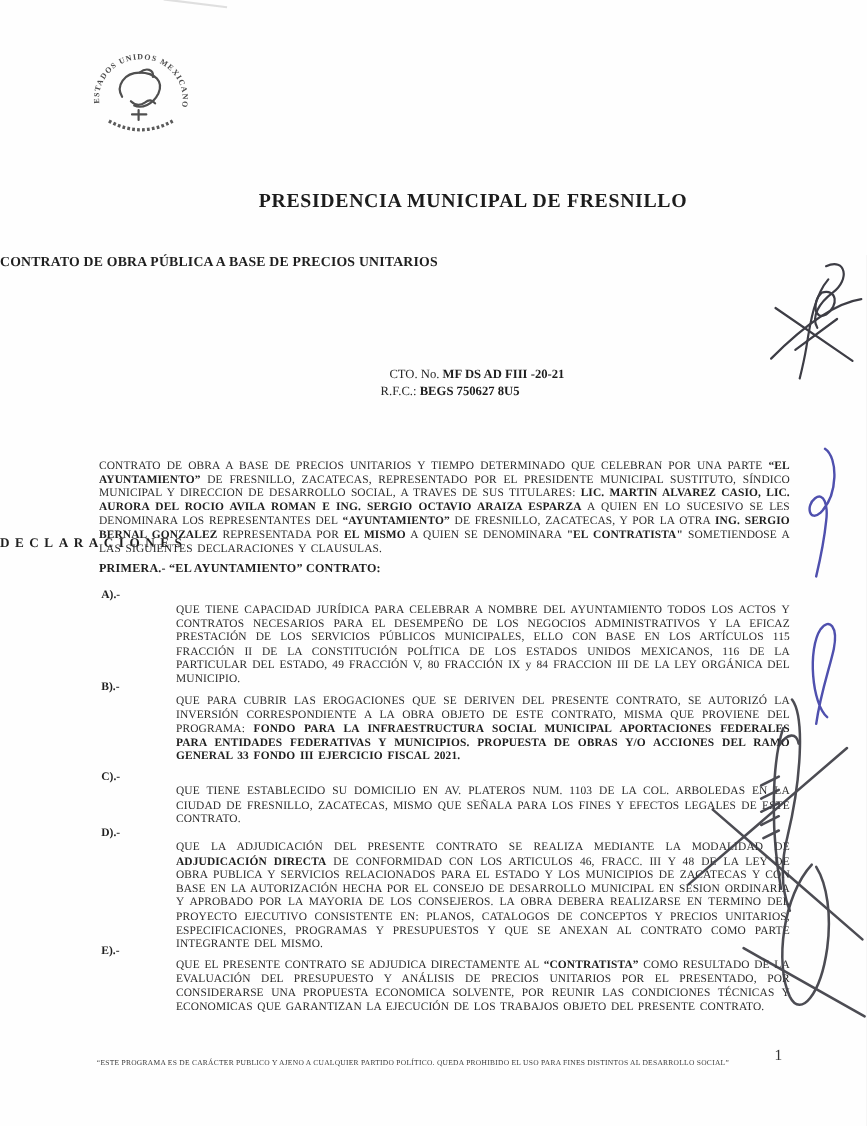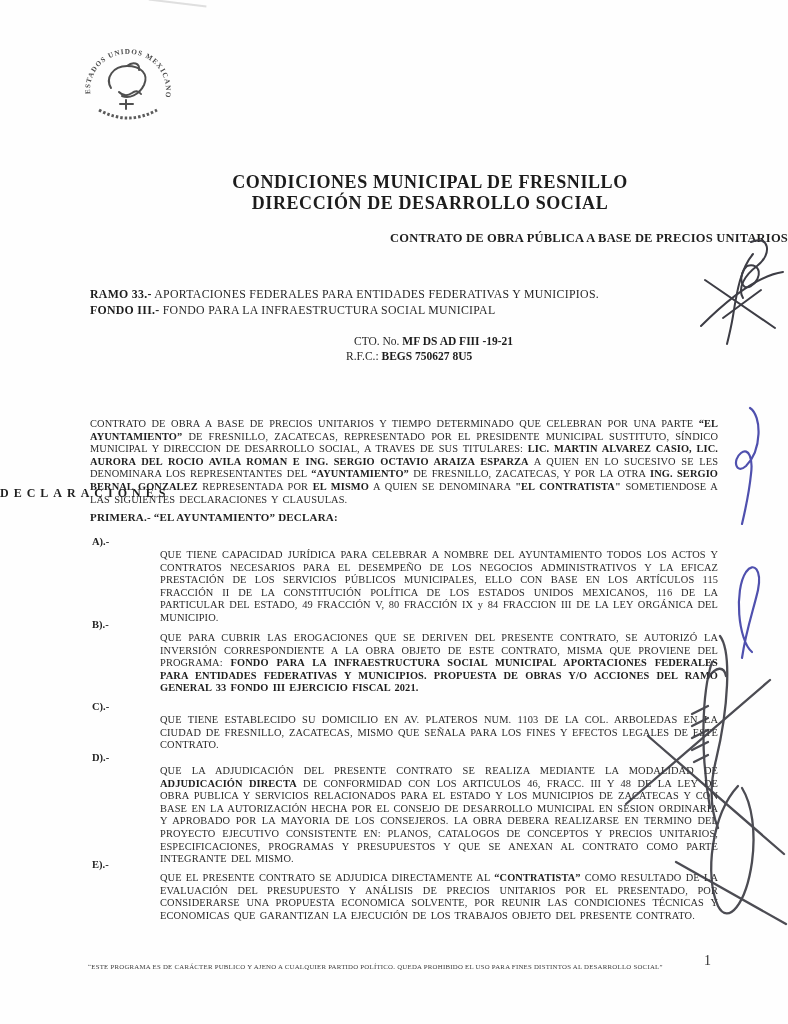--- a/index.html
+++ b/index.html
@@ -10,21 +10,21 @@
   }
   .abs{position:absolute;}
   
   .corner-mark{left:148px;top:2px;width:58px;height:10px;border-top:2px solid #c9c9c9;transform:rotate(7deg);opacity:.6;}
   
   .seal{left:68px;top:40px;width:120px;text-align:center;}
   .seal svg{display:block;margin:0 auto;}
   .seal-lines{margin-top:2px;font-family:"Liberation Sans", sans-serif;font-size:8px;letter-spacing:.9px;line-height:11px;color:#2e2e2e;font-weight:bold;}
   
   .title{left:90px;top:172px;width:680px;text-align:center;font-weight:bold;font-size:18px;line-height:21px;letter-spacing:.6px;color:#1c1c1c;}
-  .subtitle{left:0;top:231px;width:788px;text-align:right;font-weight:bold;font-size:12.5px;letter-spacing:.2px;color:#1f1f1f;}
+  .subtitle{left:0;top:231px;width:788px;text-align:left;font-weight:bold;font-size:12.5px;letter-spacing:.2px;color:#1f1f1f;}
   
   .ramo{left:90px;top:287px;width:640px;font-size:11.8px;line-height:15.5px;letter-spacing:.3px;}
   .cto{left:346px;top:334px;font-size:11.5px;line-height:15px;}
   .cto .l1{padding-left:8px;}
   
   .body-par{font-size:10.4px;line-height:12.6px;text-align:justify;letter-spacing:.1px;word-spacing:1.5px;color:#2b2b2b;}
   .intro{left:90px;top:378px;width:628px;margin-top:40px;}
   .decl-heading{left:0;top:486px;width:672px;font-weight:bold;font-size:12px;letter-spacing:5px;color:#1f1f1f;}
   .primera{left:90px;top:511px;font-weight:bold;font-size:11px;letter-spacing:.2px;color:#1f1f1f;}
   .clause{left:92px;width:626px;}
@@ -59,39 +59,34 @@
       <g stroke="#4f4f4f" stroke-width="2" fill="none" stroke-linecap="round">
         <path d="M34 48 C28 38 36 26 50 26 C64 26 72 34 67 45 C62 55 52 59 45 56"></path>
         <path d="M50 26 C56 21 63 23 62 30"></path>
         <path d="M42 52 q6 6 13 1 q5 -4 9 1"></path>
         <path d="M49 60 v9 M43 64 h13"></path>
       </g>
     </svg>
   </div>
 
   <div class="abs title">
-    <div>CONDICIONES MUNICIPAL DE FRESNILLO</div>
-    <div>DIRECCIÓN DE DESARROLLO SOCIAL</div>
+    <div>PRESIDENCIA MUNICIPAL DE FRESNILLO</div>
   </div>
   <div class="abs subtitle">CONTRATO DE OBRA PÚBLICA A BASE DE PRECIOS UNITARIOS</div>
 
-  <div class="abs ramo">
-    <div><span class="b">RAMO 33.-</span><span> APORTACIONES FEDERALES PARA ENTIDADES FEDERATIVAS Y MUNICIPIOS.</span></div>
-    <div><span class="b">FONDO III.-</span><span> FONDO PARA LA INFRAESTRUCTURA SOCIAL MUNICIPAL</span></div>
-  </div>
 
   <div class="abs cto">
-    <div class="l1"><span>CTO. No. </span><span class="b">MF DS AD FIII -19-21</span></div>
+    <div class="l1"><span>CTO. No. </span><span class="b">MF DS AD FIII -20-21</span></div>
     <div><span>R.F.C.: </span><span class="b">BEGS 750627 8U5</span></div>
   </div>
 
   <div class="abs intro body-par"><span>CONTRATO DE OBRA A BASE DE PRECIOS UNITARIOS Y TIEMPO DETERMINADO QUE CELEBRAN POR UNA PARTE </span><span class="b">“EL AYUNTAMIENTO”</span><span> DE FRESNILLO, ZACATECAS, REPRESENTADO POR EL PRESIDENTE MUNICIPAL SUSTITUTO, SÍNDICO MUNICIPAL Y DIRECCION DE DESARROLLO SOCIAL, A TRAVES DE SUS TITULARES: </span><span class="b">LIC. MARTIN ALVAREZ CASIO, LIC. AURORA DEL ROCIO AVILA ROMAN E ING. SERGIO OCTAVIO ARAIZA ESPARZA</span><span> A QUIEN EN LO SUCESIVO SE LES DENOMINARA LOS REPRESENTANTES DEL </span><span class="b">“AYUNTAMIENTO”</span><span> DE FRESNILLO, ZACATECAS, Y POR LA OTRA </span><span class="b">ING. SERGIO BERNAL GONZALEZ</span><span> REPRESENTADA POR </span><span class="b">EL MISMO</span><span> A QUIEN SE DENOMINARA </span><span class="b">"EL CONTRATISTA"</span><span> SOMETIENDOSE A LAS SIGUIENTES DECLARACIONES Y CLAUSULAS.</span></div>
 
   <div class="abs decl-heading">DECLARACIONES</div>
-  <div class="abs primera">PRIMERA.- “EL AYUNTAMIENTO” DECLARA:</div>
+  <div class="abs primera">PRIMERA.- “EL AYUNTAMIENTO” CONTRATO:</div>
 
   <div class="abs clause" style="top:536px">
     <div class="clause-label">A).-</div>
     <div class="clause-text body-par"><span>QUE TIENE CAPACIDAD JURÍDICA PARA CELEBRAR A NOMBRE DEL AYUNTAMIENTO TODOS LOS ACTOS Y CONTRATOS NECESARIOS PARA EL DESEMPEÑO DE LOS NEGOCIOS ADMINISTRATIVOS Y LA EFICAZ PRESTACIÓN DE LOS SERVICIOS PÚBLICOS MUNICIPALES, ELLO CON BASE EN LOS ARTÍCULOS 115 FRACCIÓN II DE LA CONSTITUCIÓN POLÍTICA DE LOS ESTADOS UNIDOS MEXICANOS, 116 DE LA PARTICULAR DEL ESTADO, 49 FRACCIÓN V, 80 FRACCIÓN IX y 84 FRACCION III DE LA LEY ORGÁNICA DEL MUNICIPIO.</span></div>
   </div>
 
   <div class="abs clause" style="top:619px">
     <div class="clause-label">B).-</div>
     <div class="clause-text body-par"><span>QUE PARA CUBRIR LAS EROGACIONES QUE SE DERIVEN DEL PRESENTE CONTRATO, SE AUTORIZÓ LA INVERSIÓN CORRESPONDIENTE A LA OBRA OBJETO DE ESTE CONTRATO, MISMA QUE PROVIENE DEL PROGRAMA: </span><span class="b">FONDO PARA LA INFRAESTRUCTURA SOCIAL MUNICIPAL APORTACIONES FEDERALES PARA ENTIDADES FEDERATIVAS Y MUNICIPIOS. PROPUESTA DE OBRAS Y/O ACCIONES DEL RAMO GENERAL 33 FONDO III EJERCICIO FISCAL 2021.</span></div>
   </div>

